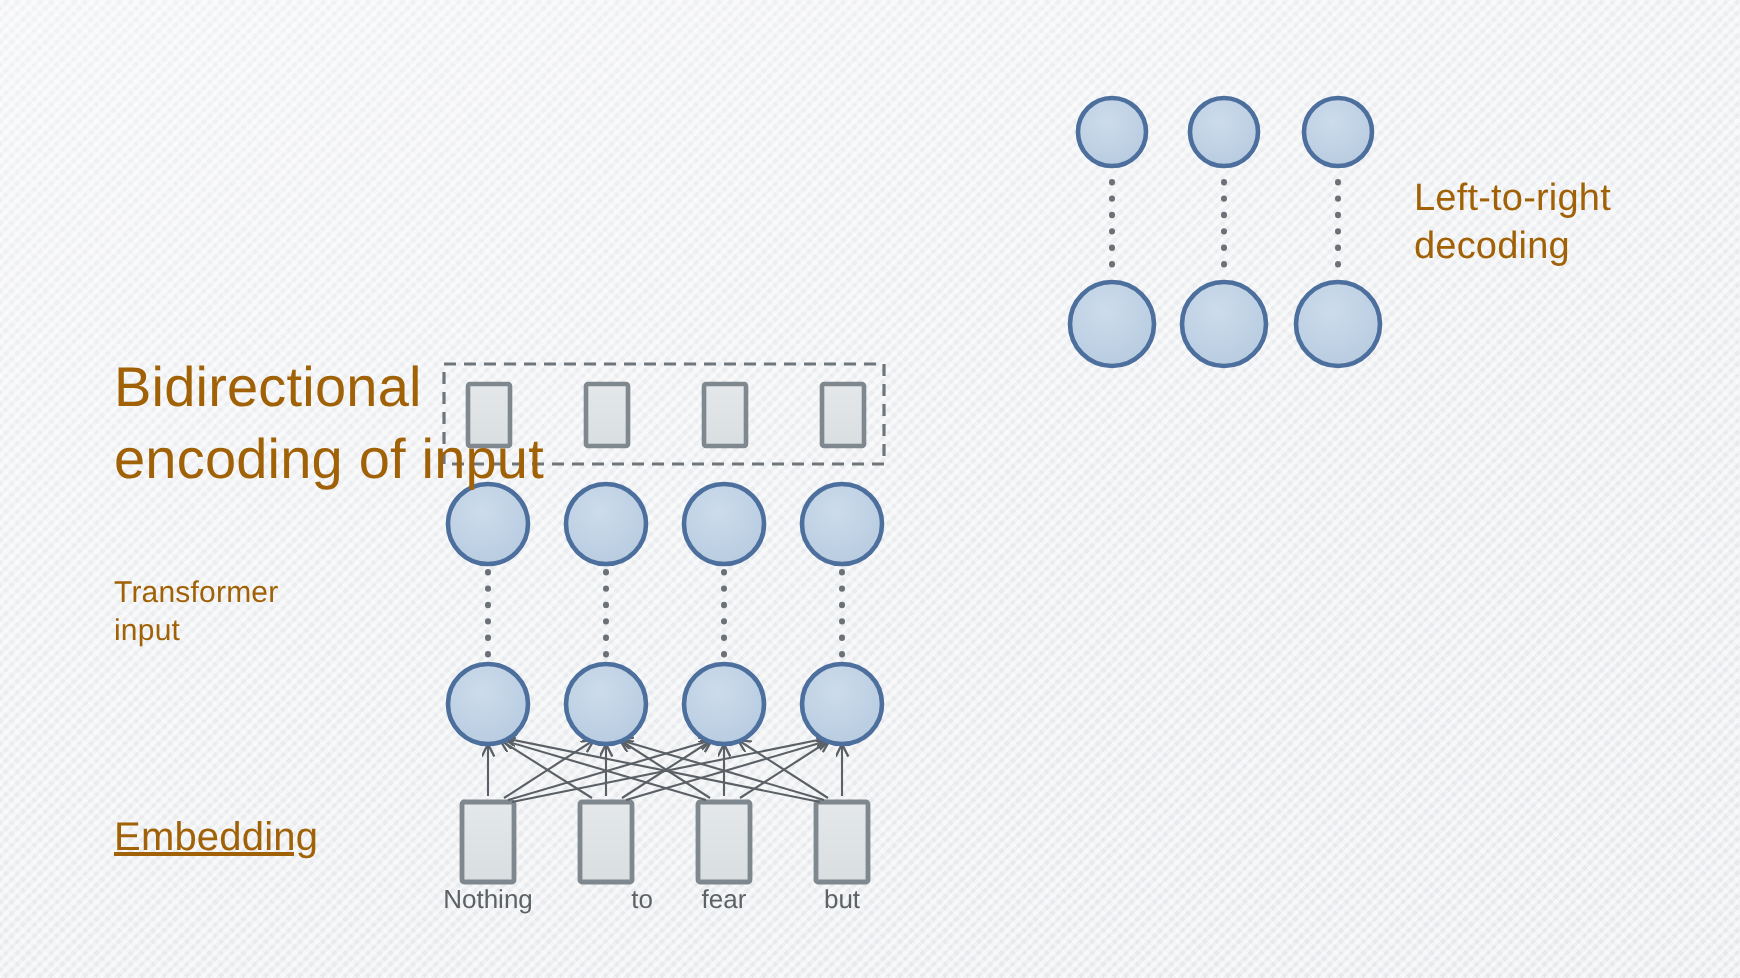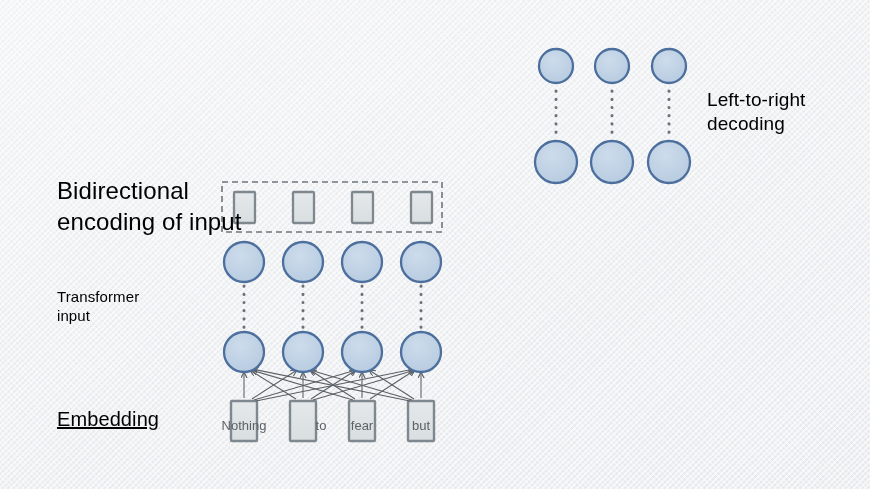--- a/index.html
+++ b/index.html
@@ -13,34 +13,34 @@
     position:absolute;left:0;top:0;width:870px;height:489px;
     background:
       repeating-linear-gradient(135deg, rgba(255,255,255,.55) 0 2px, rgba(0,0,0,0) 2px 4px),
       repeating-linear-gradient(45deg, rgba(255,255,255,.35) 0 2px, rgba(0,0,0,0) 2px 4px),
       linear-gradient(160deg,#f1f2f4 0%,#e9ebee 55%,#e6e8eb 100%);
   }
   svg#canvas{position:absolute;left:0;top:0;width:870px;height:489px;}
 
   .lbl{
     position:absolute;
-    color:#000000;
+    color:#a16207;
     font-weight:300;
     letter-spacing:.1px;
     line-height:1.28;
     white-space:pre-line;
     font-family:"Liberation Sans",sans-serif;
   }
-  #lbl-bidirectional{left:57px;top:176px;font-size:24px;}
+  #lbl-bidirectional{left:57px;top:176px;font-size:28px;}
   #lbl-transformer{left:57px;top:287px;font-size:15px;}
   #lbl-embedding{left:57px;top:407px;font-size:20px;text-decoration:underline;}
   #lbl-decoding{left:707px;top:88px;font-size:19px;}
 
   .word{
-    position:absolute;top:418px;
+    position:absolute;top:442px;
     font-size:13px;color:#5d6266;
     text-align:center;transform:translateX(-50%);
     font-family:"Liberation Sans",sans-serif;
     font-weight:400;
   }
 </style>
 </head>
 <body>
 
 <div id="slide"></div>

